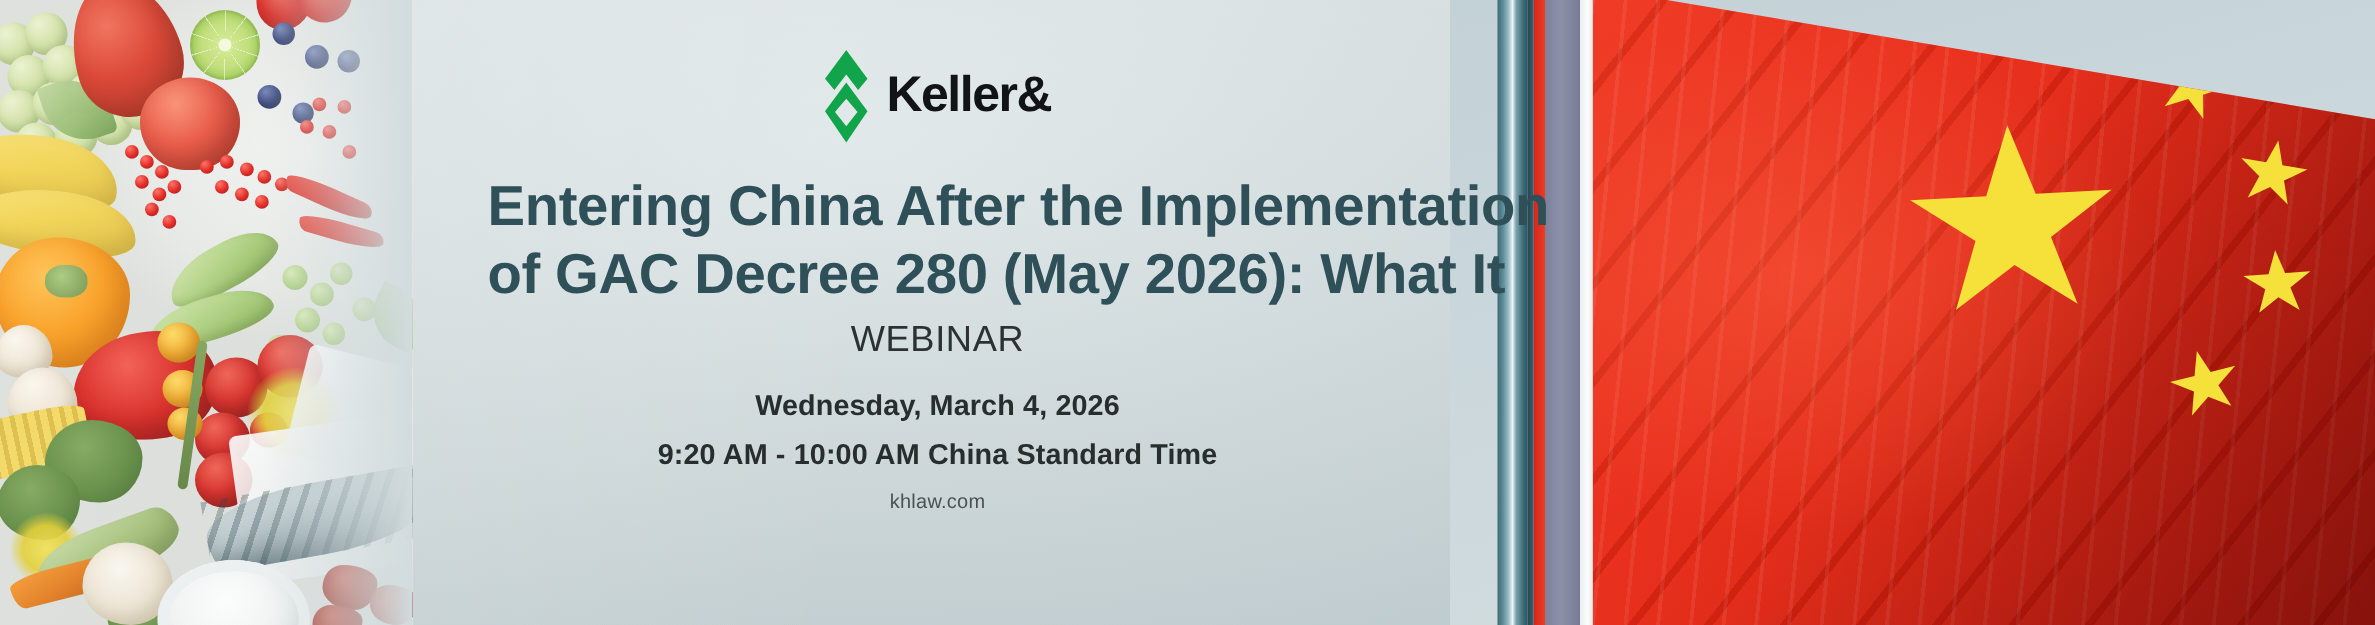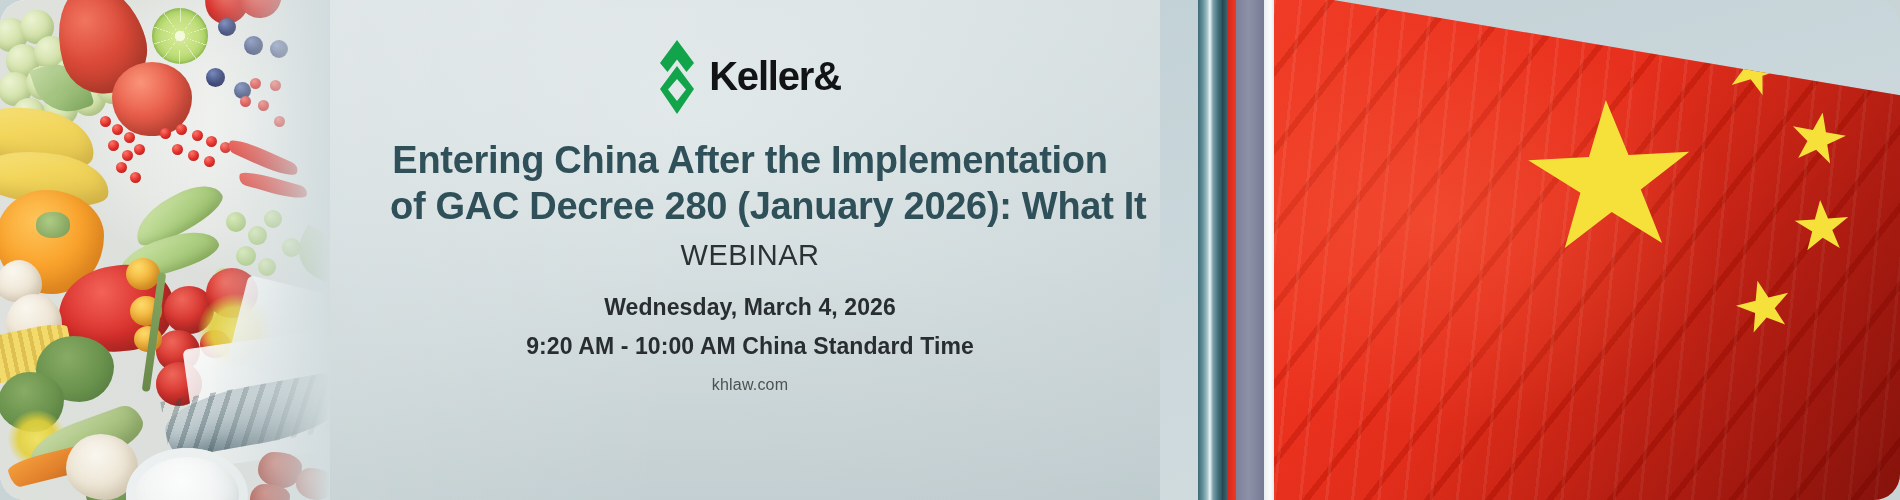--- a/index.html
+++ b/index.html
@@ -11,21 +11,20 @@
     overflow: hidden;
     background: #c9d4d6;
     font-family: "Liberation Sans", sans-serif;
   }
 
   #banner {
     position: relative;
     width: 1900px;
     height: 500px;
     overflow: hidden;
-    border-radius: 26px;
   }
 
   
   .center-bg {
     position: absolute;
     inset: 0;
     background:
       radial-gradient(ellipse 900px 520px at 700px 120px, #dfe7e8 0%, #cfd9db 55%, #c2ced1 100%);
   }
   .center-bg::after {
@@ -328,21 +327,21 @@
     font-family: "Liberation Sans", sans-serif;
     font-weight: bold;
     font-size: 40px;
     letter-spacing: -1.2px;
     color: #111315;
   }
 
   .headline {
     font-family: "Liberation Sans", sans-serif;
     font-weight: bold;
-    font-size: 38px;
+    font-size: 45px;
     line-height: 1.2;
     letter-spacing: -0.3px;
     color: #2f5059;
     max-width: 720px;
     margin-bottom: 10px;
   }
   .headline .ln { display: block; white-space: nowrap; }
 
   .kicker {
     font-family: "Liberation Sans", sans-serif;
@@ -533,21 +532,21 @@
         <path d="M18 2 L35 25 L27.5 34 L18 21.5 L8.5 34 L1 25 Z" fill="#12a44a"></path>
         <path d="M18 28 L35 51 L18 76 L1 51 Z M18 41 L9 51.5 L18 63 L27 51.5 Z" fill="#12a44a"></path>
       </svg>
       <span class="logo-words">
         <span>Keller&amp;</span>
       </span>
     </div>
 
     <h1 class="headline">
       <span class="ln">Entering China After the Implementation</span>
-      <span class="ln">of GAC Decree 280 (January 2026): What It</span>
+      <span class="ln">of GAC Decree 280 (May 2026): What It</span>
     </h1>
 
     <div class="kicker">WEBINAR</div>
 
     <div class="date-line">Wednesday, March 4, 2026</div>
     <div class="time-line">9:20 AM - 10:00 AM China Standard Time</div>
     <div class="site-line">khlaw.com</div>
 
   </div>
 

